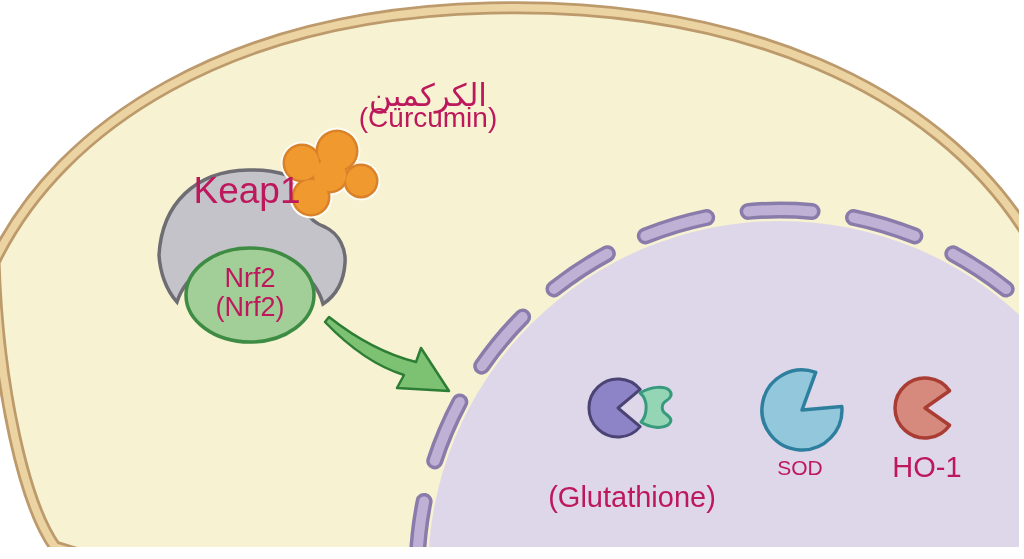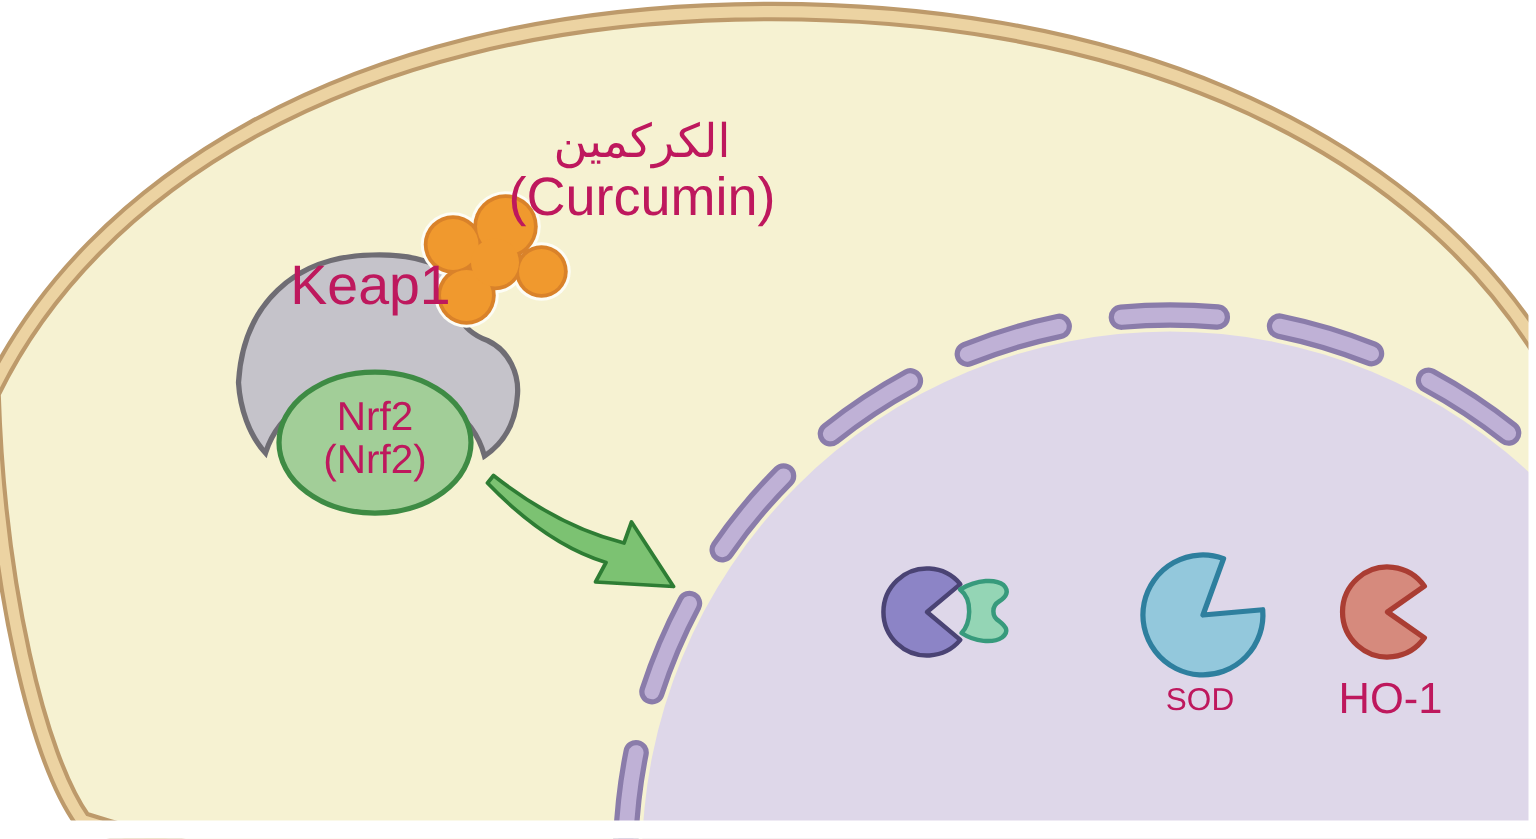--- a/index.html
+++ b/index.html
@@ -62,26 +62,27 @@
 
     <ellipse cx="250" cy="295" rx="64" ry="47" stroke="#3e8b44" stroke-width="3.5" fill="#a2ce98"></ellipse>
 
     <path d="M 618 408 L 640.2 389.4 A 29 29 0 1 0 640.2 426.6 Z" stroke="#4a4374" stroke-width="3" stroke-linejoin="round" fill="#8c84c6"></path>
     <path d="M 640 393 C 652 386 664 386 669 390 C 673 394 671 398 666 401 C 661 404 661 411 666 414 C 671 418 673 421 668 425 C 662 429 650 428 641 422 C 647 416 649 400 640 393 Z" stroke="#379a7c" stroke-width="3" stroke-linejoin="round" fill="#94d5b5"></path>
     <path d="M 802 410 L 841.8 406.5 A 40 40 0 1 1 815.7 372.4 Z" stroke="#2e7f9e" stroke-width="3.5" stroke-linejoin="round" fill="#93c8dc"></path>
     <path d="M 925 408 L 949.6 390.8 A 30 30 0 1 0 949.6 425.2 Z" stroke="#aa3d33" stroke-width="3.5" stroke-linejoin="round" fill="#d68a7d"></path>
   </svg>
 
   <div class="lbl ar" style="left:428px;top:95px;font-size:31px" dir="rtl">الكركمين</div>
-  <div class="lbl" style="left:428px;top:131px;font-size:36px">(Curcumin)</div>
+  <div class="lbl" style="left:428px;top:118px;font-size:28px">(Curcumin)</div>
 
   <div class="lbl" style="left:247px;top:190px;font-size:37px">Keap1</div>
 
   <div class="lbl" style="left:250px;top:278px;font-size:27px">Nrf2</div>
   <div class="lbl" style="left:250px;top:307px;font-size:27px">(Nrf2)</div>
 
+  <div class="lbl" style="left:632px;top:497px;font-size:29px">(Glutathione)</div>
 
   <div class="lbl" style="left:800px;top:467px;font-size:21px">SOD</div>
   <div class="lbl" style="left:927px;top:467px;font-size:29px">HO-1</div>
 
   <div class="margin-right"></div>
   <div class="margin-bottom"></div>
 </div>
 
 </body></html>

